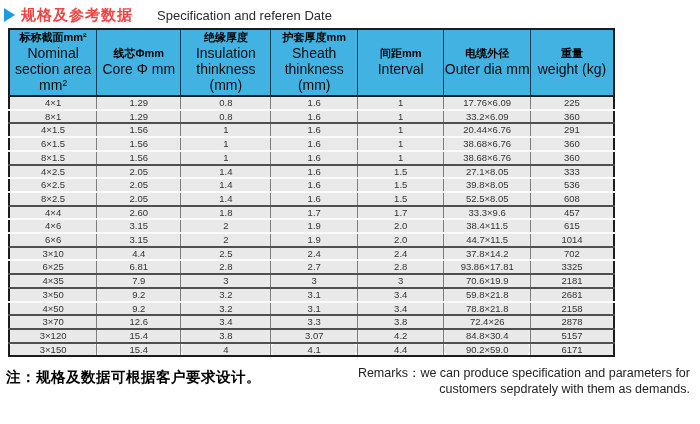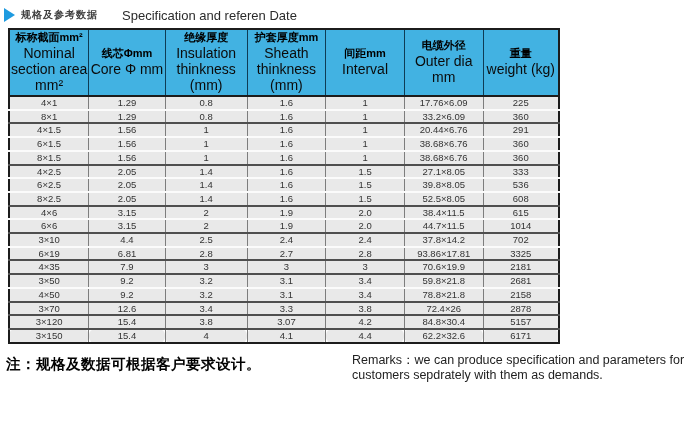--- a/index.html
+++ b/index.html
@@ -16,27 +16,27 @@
     display: flex; align-items: center;
     padding: 5px 0 3px 4px; height: 20px;
   }
   .arrow-icon {
     width: 0; height: 0; display: inline-block;
     border-left: 11px solid #1e9be0;
     border-top: 7px solid transparent;
     border-bottom: 7px solid transparent;
     margin-right: 6px;
   }
-  .title-zh { font-size: 10px; font-weight: bold; color: #404040; letter-spacing: 1px; }
+  .title-zh { font-size: 15px; font-weight: bold; color: #ef4444; letter-spacing: 1px; }
   .title-en { font-size: 13px; color: #2b2b2b; margin-left: 24px; }
 
   
   table.spec {
     margin-left: 8px;
-    width: 552px;
+    width: 607px;
     border-collapse: collapse;
     table-layout: fixed;
     border: 2px solid #1c1c1c;
   }
   col.c1 { width: 14.5%; } col.c2 { width: 13.9%; } col.c3 { width: 14.9%; }
   col.c4 { width: 14.3%; } col.c5 { width: 14.3%; } col.c6 { width: 14.3%; }
   col.c7 { width: 13.8%; }
 
   thead th {
     background: #42b2e2;
@@ -62,20 +62,21 @@
     border-bottom: 2px solid #fbfbfb;
   }
   tbody td:last-child { border-right: none; }
   tbody tr.group-end td { border-bottom: 2px solid #4f4f4f; }
   tbody tr:last-child td { border-bottom: none; border-radius: 6px; }
 
   
   .notes {
     display: flex; justify-content: space-between;
     padding: 9px 10px 0 6px;
+    text-align: right;
   }
   .note-zh {
     font-size: 14.5px; font-weight: bold; color: #000;
     letter-spacing: 0.5px; padding-top: 2px;
   }
   .note-en {
     width: 338px; font-size: 12.5px; color: #222; line-height: 1.25;
   }
 </style>
 </head>
@@ -200,20 +201,29 @@
         <tr class="group-end">
           <td>8×2.5</td>
           <td>2.05</td>
           <td>1.4</td>
           <td>1.6</td>
           <td>1.5</td>
           <td>52.5×8.05</td>
           <td>608</td>
         </tr>
         <tr>
+          <td>4×4</td>
+          <td>2.60</td>
+          <td>1.8</td>
+          <td>1.7</td>
+          <td>1.7</td>
+          <td>33.3×9.6</td>
+          <td>457</td>
+        </tr>
+        <tr>
           <td>4×6</td>
           <td>3.15</td>
           <td>2</td>
           <td>1.9</td>
           <td>2.0</td>
           <td>38.4×11.5</td>
           <td>615</td>
         </tr>
         <tr class="group-end">
           <td>6×6</td>
@@ -227,21 +237,21 @@
         <tr>
           <td>3×10</td>
           <td>4.4</td>
           <td>2.5</td>
           <td>2.4</td>
           <td>2.4</td>
           <td>37.8×14.2</td>
           <td>702</td>
         </tr>
         <tr class="group-end">
-          <td>6×19</td>
+          <td>6×25</td>
           <td>6.81</td>
           <td>2.8</td>
           <td>2.7</td>
           <td>2.8</td>
           <td>93.86×17.81</td>
           <td>3325</td>
         </tr>
         <tr class="group-end">
           <td>4×35</td>
           <td>7.9</td>
@@ -286,21 +296,21 @@
           <td>4.2</td>
           <td>84.8×30.4</td>
           <td>5157</td>
         </tr>
         <tr>
           <td>3×150</td>
           <td>15.4</td>
           <td>4</td>
           <td>4.1</td>
           <td>4.4</td>
-          <td>62.2×32.6</td>
+          <td>90.2×59.0</td>
           <td>6171</td>
         </tr>
       </tbody>
   </table>
 
   <div class="notes">
     <div class="note-zh">注：规格及数据可根据客户要求设计。</div>
     <div class="note-en">Remarks：we can produce specification and parameters for customers sepdrately with them as demands.</div>
   </div>
 

